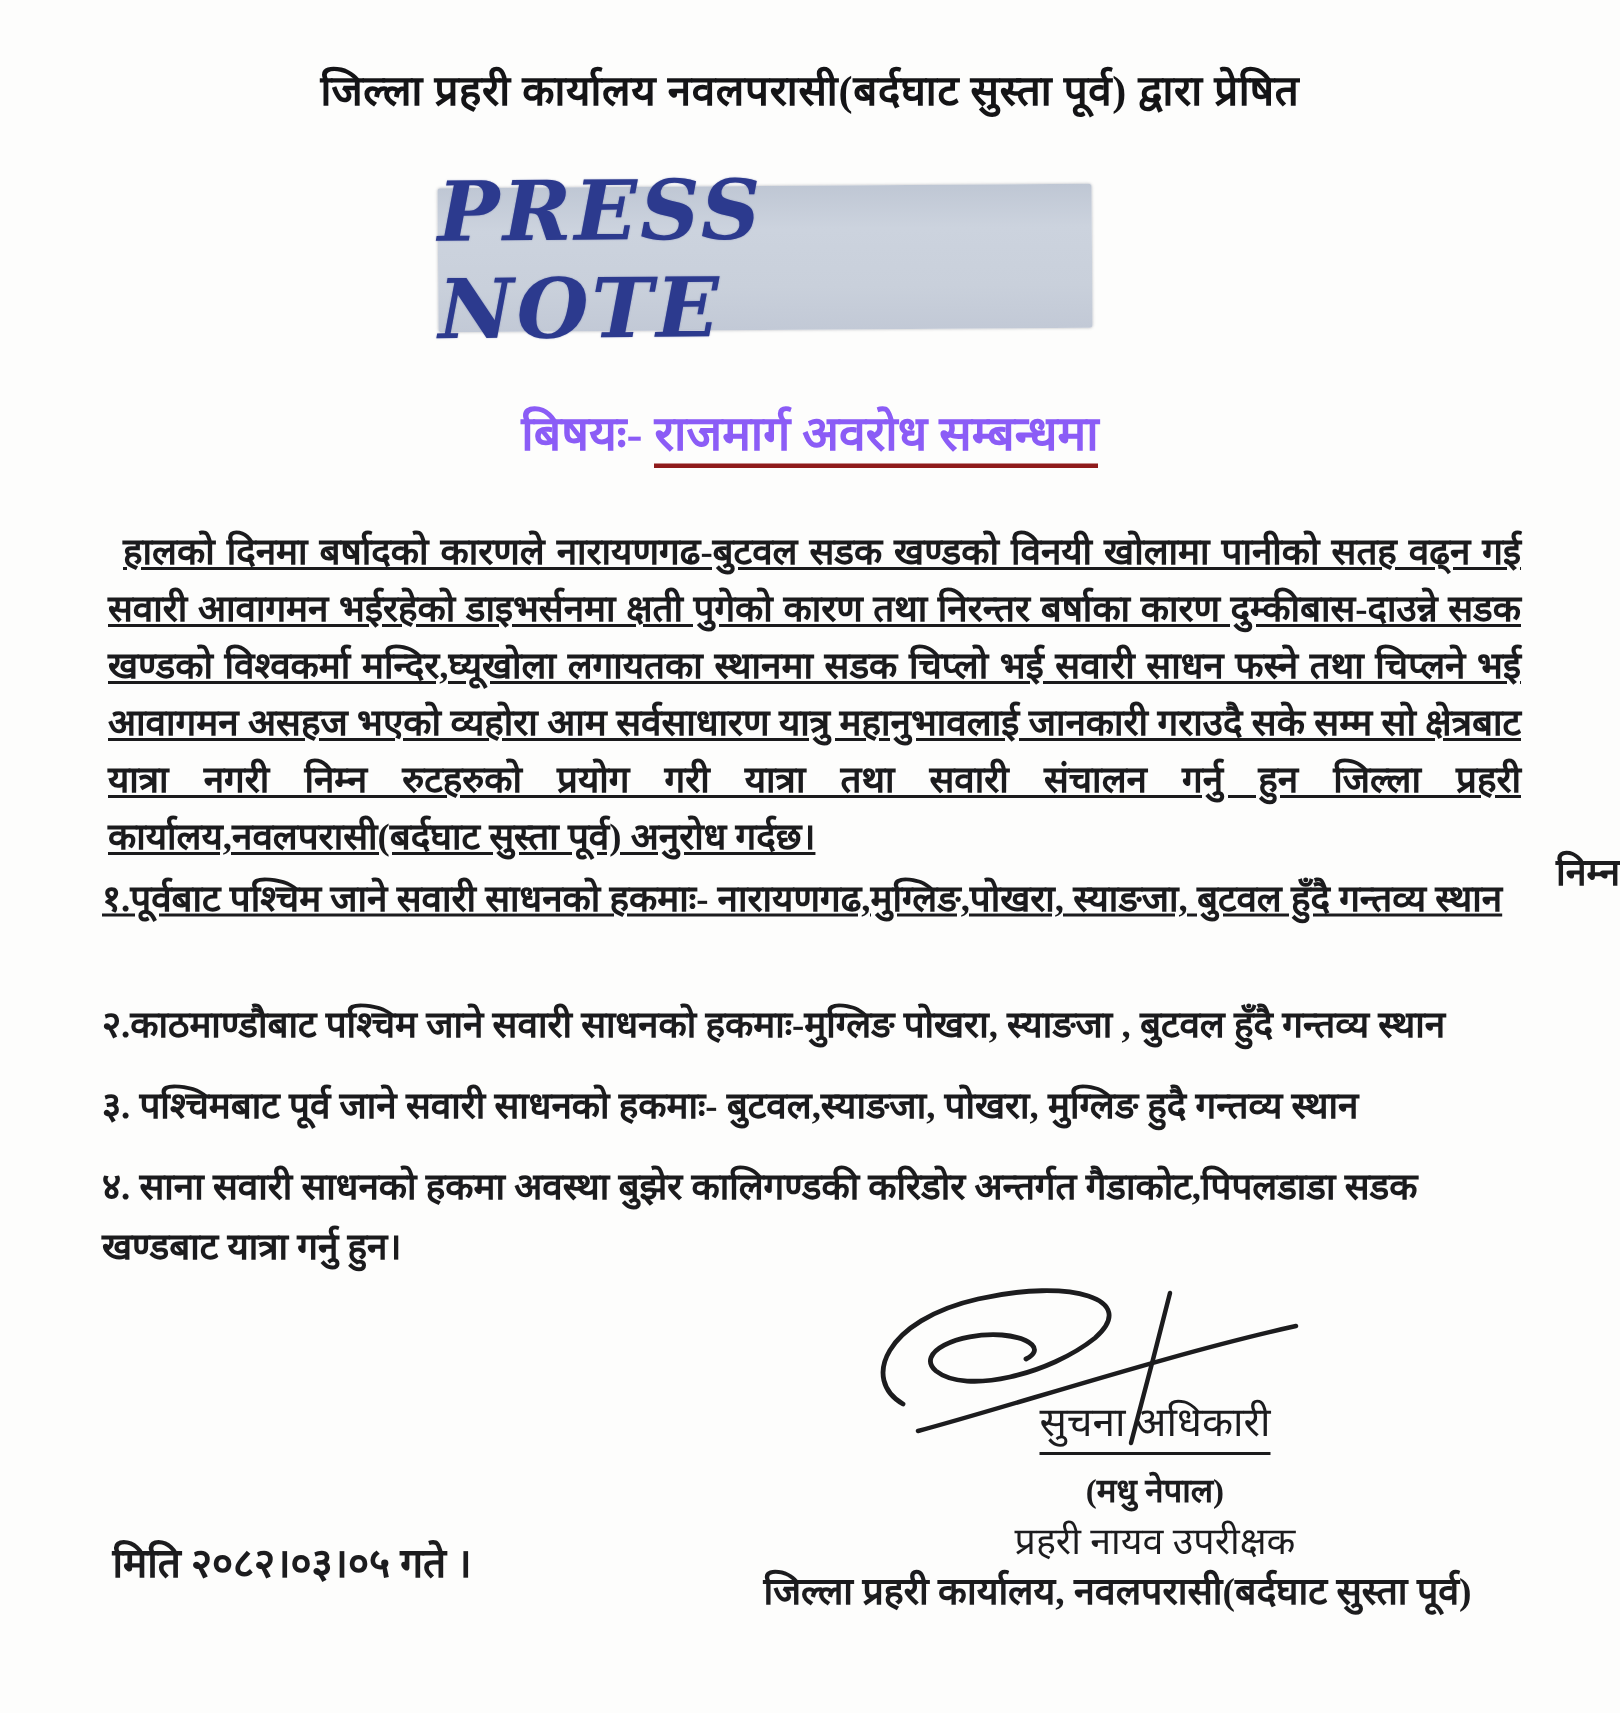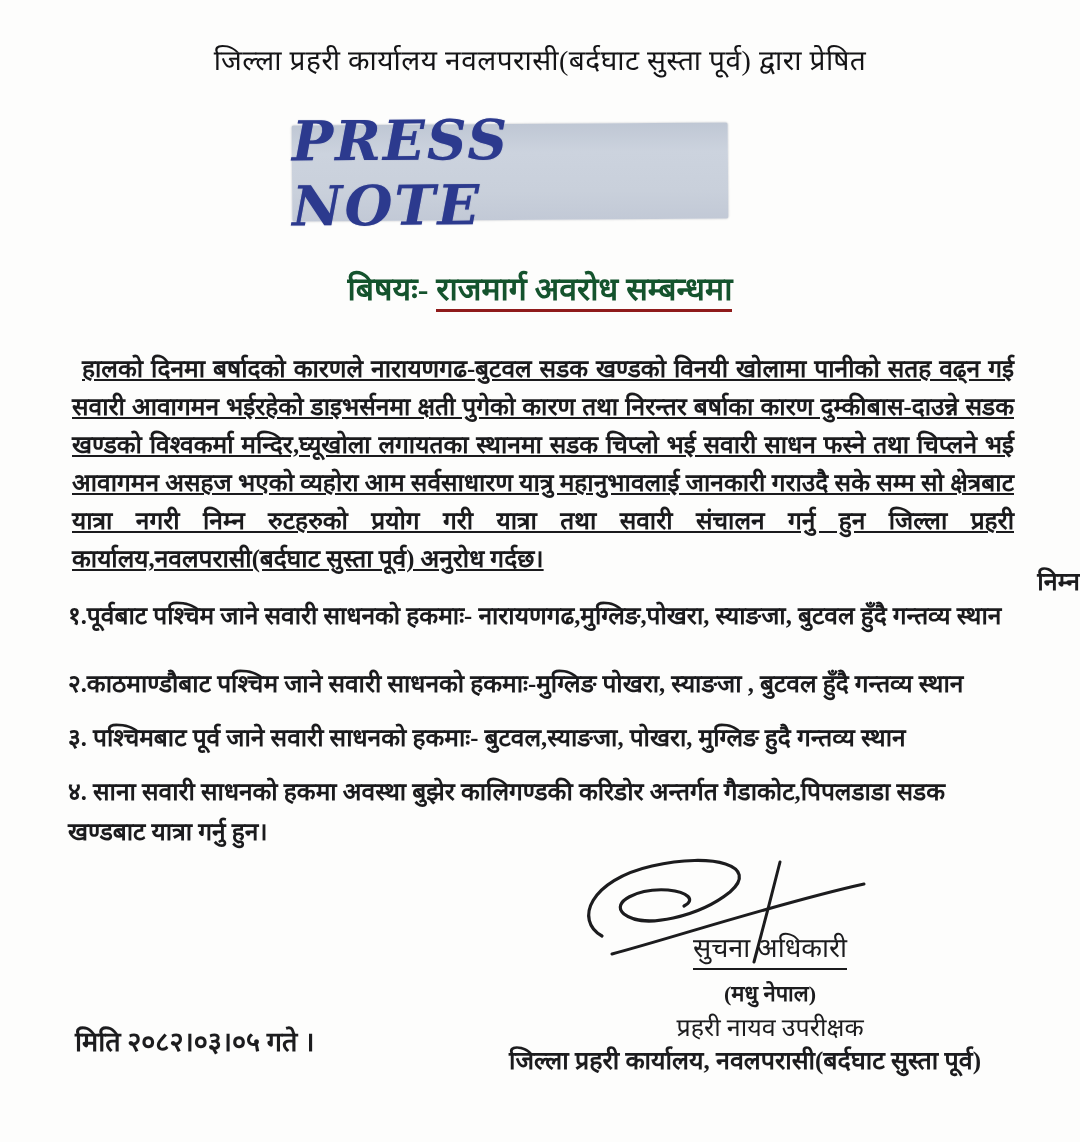--- a/index.html
+++ b/index.html
@@ -11,21 +11,21 @@
   .page{
     position:relative;
     width:1080px;height:1142px;
     background:#fdfdfc;
     overflow:hidden;
     color:#1c1c1e;
   }
   .doc-header{
     position:absolute;top:40px;left:0;width:100%;
     text-align:center;
-    font-size:28px;font-weight:normal;color:#141416;
+    font-size:28px;font-weight:bold;color:#141416;
     letter-spacing:0.5px;
   }
   .press-banner{
     position:absolute;left:292px;top:124px;width:436px;height:96px;
     background:linear-gradient(180deg,#bfc7d4 0%,#ccd3de 30%,#c9d0db 70%,#c2c9d6 100%);
     transform:rotate(-0.4deg);
     border-radius:2px;
     display:flex;align-items:center;justify-content:center;
     box-shadow:0 0 2px rgba(90,95,110,0.45);
   }
@@ -35,21 +35,21 @@
     font-size:55px;
     color:#2c3a8e;
     letter-spacing:2px;
     word-spacing:14px;
     text-shadow:0 0 1px rgba(44,58,142,0.5);
   }
   .subject-line{
     position:absolute;top:266px;left:0;width:100%;
     text-align:center;
     font-size:32px;font-weight:bold;
-    color:#14532d;
+    color:#8b5cf6;
   }
   .subject-line .subject-underlined{
     border-bottom:3px solid #8f1b1b;
     padding-bottom:2px;
   }
   .body-paragraph{
     position:absolute;left:72px;top:350px;width:942px;
     font-size:24.5px;font-weight:bold;
     line-height:38px;
     text-align:justify;
@@ -61,21 +61,21 @@
     position:absolute;top:563px;left:0;width:100%;
     text-align:right;
     font-size:25px;font-weight:bold;
   }
   .route-item{
     position:absolute;left:68px;width:950px;
     font-size:24.5px;font-weight:bold;
     line-height:40px;
     color:#1b1b1d;
   }
-  .item-1{top:596px;}
+  .item-1{top:580px;text-decoration:underline;}
   .item-2{top:664px;}
   .item-3{top:718px;}
   .item-4{top:772px;}
   .signature-svg{
     position:absolute;left:572px;top:850px;width:320px;height:118px;
   }
   .sig-role{
     position:absolute;top:928px;left:640px;width:260px;
     text-align:center;
     font-size:27px;font-weight:normal;

